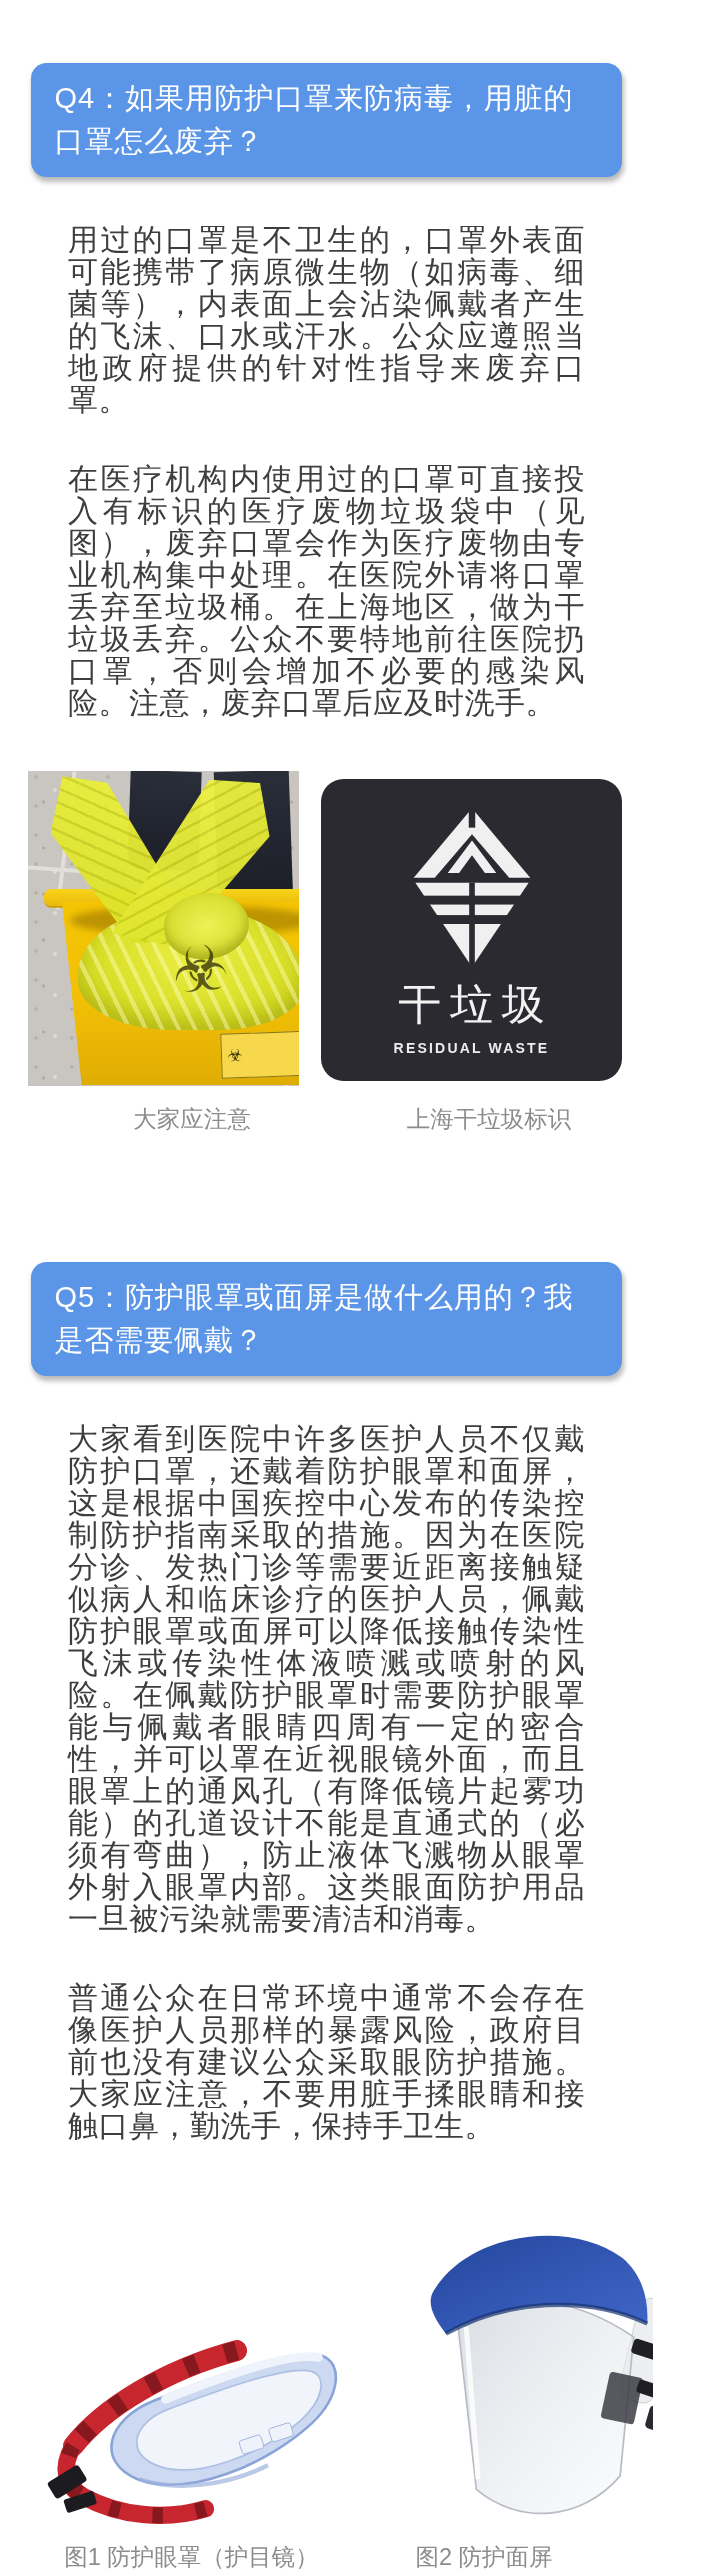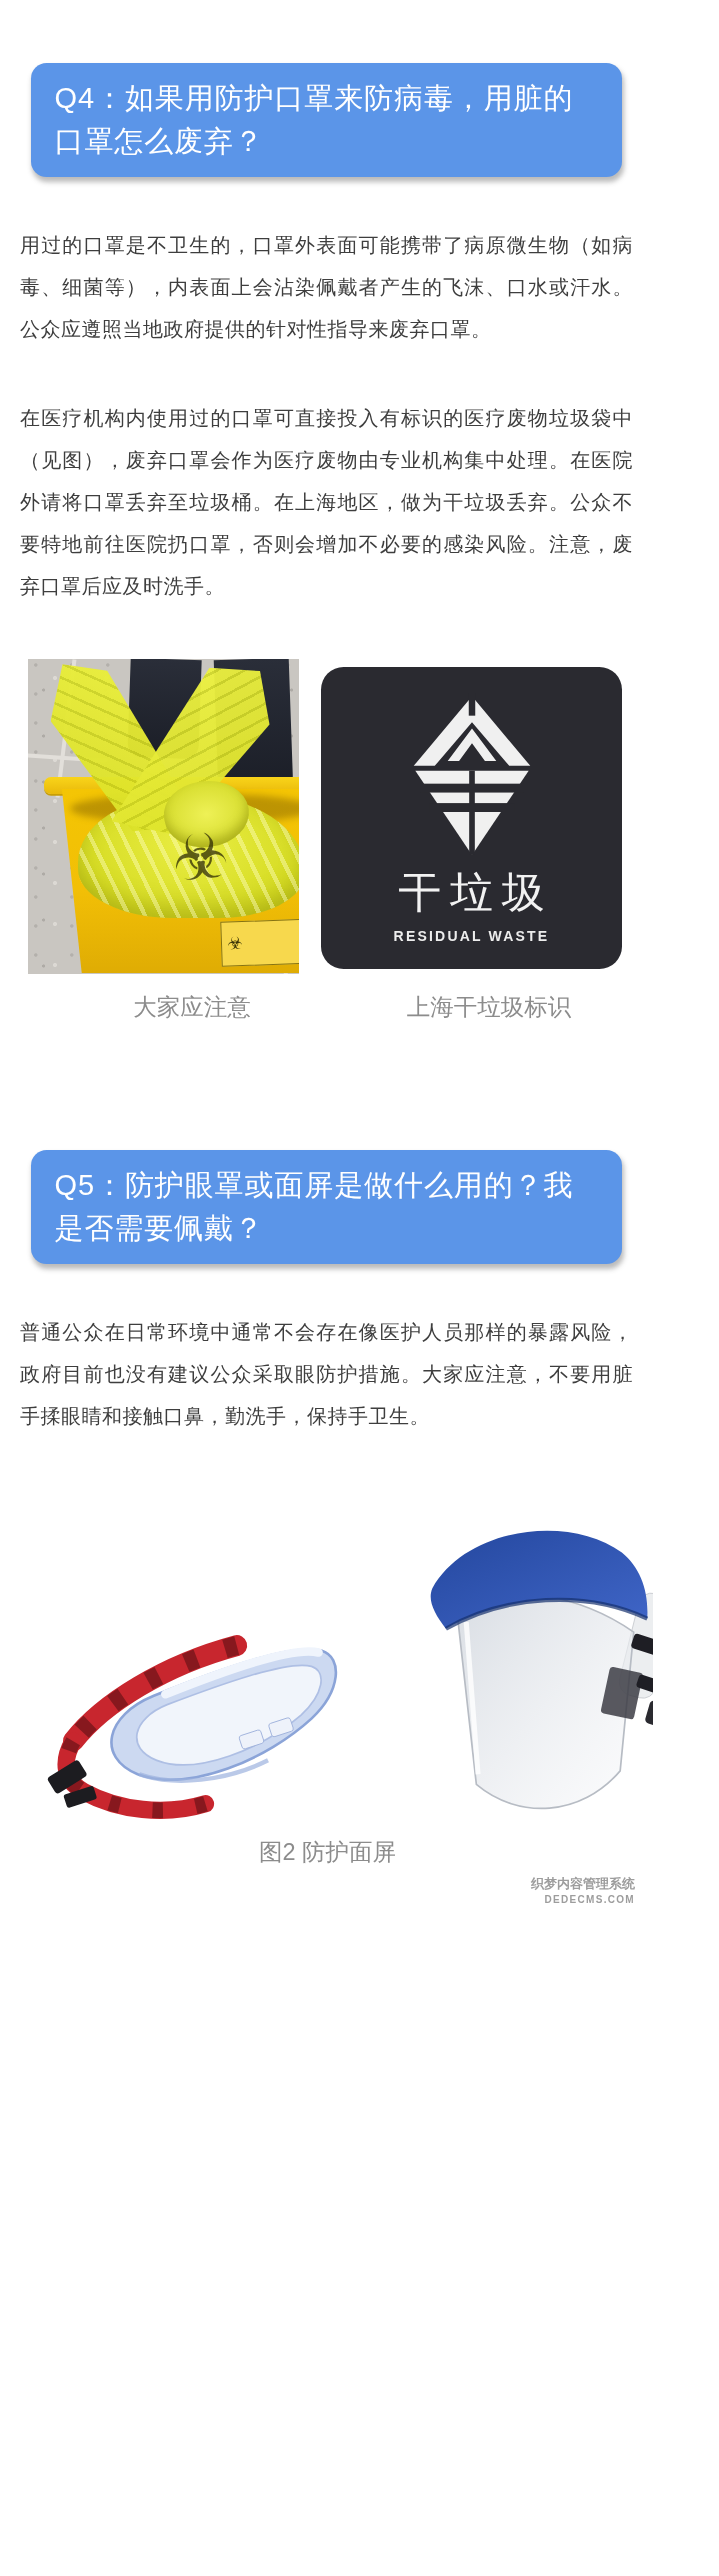--- a/index.html
+++ b/index.html
@@ -7,21 +7,21 @@
   .page{position:relative;width:653px;min-height:2576px;background:#ffffff;overflow:hidden;}
 
   
   .qbox{margin:0 31px;background:#5b95e8;border-radius:15.6px;padding:14px 23.5px;
         box-shadow:1.7px 4.3px 5.2px rgba(60,60,60,.35);}
   .qbox .qtext{color:#ffffff;font-size:29px;line-height:43px;letter-spacing:0.9px;}
   .qbox.q4{margin-top:63px;}
   .qbox.q5{margin-top:127px;}
 
   
-  .para{margin:0 20px;color:#3e3e3e;font-size:20px;line-height:42px;
+  .para{margin:0 68px;color:#3e3e3e;font-size:30px;line-height:32px;
         letter-spacing:0.5px;text-align:justify;}
   .para.first{margin-top:47px;}
   .para.next{margin-top:47px;}
 
   
   .figrow1{display:flex;margin:52px 31px 0 28px;height:315px;}
   .photo-cell{position:relative;width:328px;height:315px;overflow:hidden;
               background:#c9c6c1;
               background-image:
                 radial-gradient(circle at 7.8px 6px,#b3b0ab 1.3px,transparent 2.1px),
@@ -159,20 +159,21 @@
 
   <div class="caprow">
     <span class="c1">大家应注意</span>
     <span class="c2">上海干垃圾标识</span>
   </div>
 
   <div class="qbox q5">
     <span class="qtext">Q5：防护眼罩或面屏是做什么用的？我是否需要佩戴？</span>
   </div>
 
+  <p class="para first">大家看到医院中许多医护人员不仅戴防护口罩，还戴着防护眼罩和面屏，这是根据中国疾控中心发布的传染控制防护指南采取的措施。因为在医院分诊、发热门诊等需要近距离接触疑似病人和临床诊疗的医护人员，佩戴防护眼罩或面屏可以降低接触传染性飞沫或传染性体液喷溅或喷射的风险。在佩戴防护眼罩时需要防护眼罩能与佩戴者眼睛四周有一定的密合性，并可以罩在近视眼镜外面，而且眼罩上的通风孔（有降低镜片起雾功能）的孔道设计不能是直通式的（必须有弯曲），防止液体飞溅物从眼罩外射入眼罩内部。这类眼面防护用品一旦被污染就需要清洁和消毒。</p>
   <p class="para next">普通公众在日常环境中通常不会存在像医护人员那样的暴露风险，政府目前也没有建议公众采取眼防护措施。大家应注意，不要用脏手揉眼睛和接触口鼻，勤洗手，保持手卫生。</p>
 
   <div class="figrow2">
 
     <div class="goggles-cell">
       <svg width="313" height="261" viewBox="0 0 360 300">
         <path d="M232 96 C150 118 78 162 44 206" stroke="#c8262e" stroke-width="24" fill="none" stroke-linecap="round"></path>
         <path d="M232 96 C150 118 78 162 44 206" stroke="#38090c" stroke-width="22" fill="none" stroke-dasharray="14 34" opacity=".45"></path>
         <path d="M44 206 C30 230 34 252 56 264 C96 286 150 292 196 278" stroke="#c8262e" stroke-width="20" fill="none" stroke-linecap="round"></path>
         <path d="M44 206 C30 230 34 252 56 264 C96 286 150 292 196 278" stroke="#38090c" stroke-width="18" fill="none" stroke-dasharray="12 38" opacity=".45"></path>
@@ -206,20 +207,21 @@
         <path d="M64 90 C104 18 226 2 288 48 C310 66 320 94 318 126 C246 92 150 98 80 138 C66 120 58 104 64 90 Z" fill="url(#capGrad)"></path>
         <path d="M80 138 C150 98 246 92 318 126" stroke="#16306e" stroke-width="5" fill="none" opacity=".7"></path>
         <rect x="300" y="148" width="36" height="18" rx="4" fill="#1e1e24" transform="rotate(18 318 157)"></rect>
         <rect x="306" y="196" width="32" height="16" rx="4" fill="#1e1e24" transform="rotate(18 322 204)"></rect>
         <rect x="318" y="224" width="20" height="28" rx="5" fill="#2a2a30" transform="rotate(16 328 238)"></rect>
       </svg>
     </div>
   </div>
 
   <div class="caprow2">
+    <span class="c1">图1 防护眼罩（护目镜）</span>
     <span class="c2">图2 防护面屏</span>
   </div>
 
   <div class="watermark">
     <div class="w1">织梦内容管理系统</div>
     <div class="w2">DEDECMS.COM</div>
   </div>
 
 </div>
 

